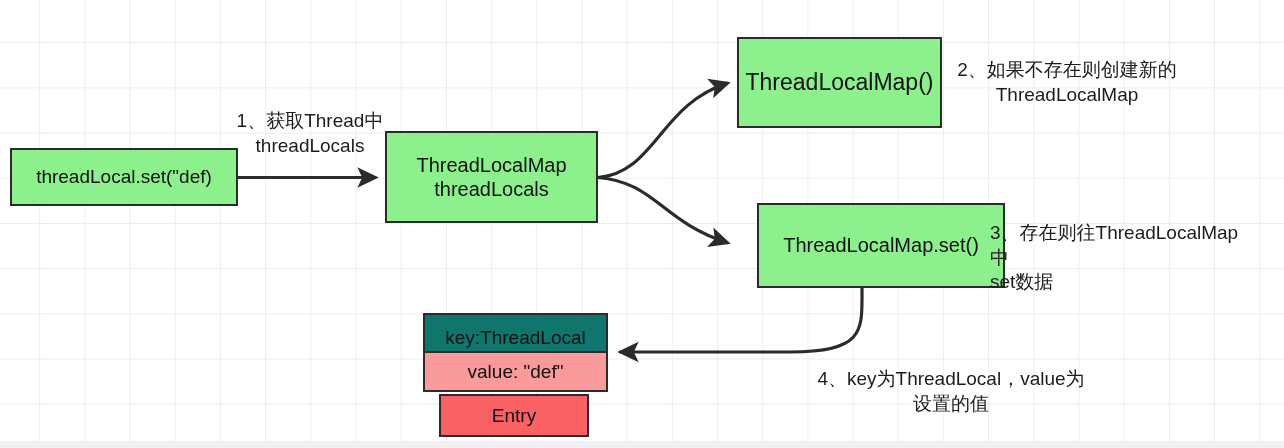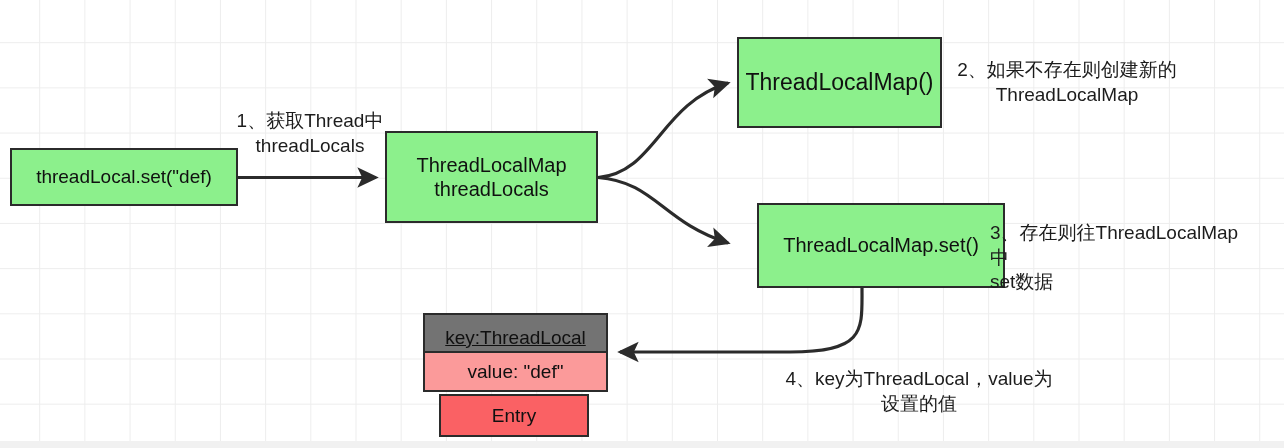--- a/index.html
+++ b/index.html
@@ -88,22 +88,21 @@
     border: 2px solid #2b2b2b;
     display: flex;
     align-items: center;
     justify-content: center;
     font-size: 19px;
     color: #101010;
   }
   #entry-key {
     left: 423px; top: 313px;
     width: 185px; height: 50px;
-    background: #737373;
-    text-decoration: underline;
+    background: #0f766e;
   }
   #entry-value {
     left: 423px; top: 351px;
     width: 185px; height: 41px;
     background: #fb9a9a;
   }
   #entry-label {
     left: 439px; top: 394px;
     width: 150px; height: 43px;
     background: #fa6164;
@@ -114,21 +113,21 @@
     position: absolute;
     color: #1c1c1c;
     font-size: 19px;
     line-height: 1.30;
     text-align: center;
     white-space: pre-line;
   }
   #annot-1 { left: 204px; top: 109px;  width: 212px; }
   #annot-2 { left: 950px; top: 58px;  width: 234px; }
   #annot-3 { left: 990px; top: 221px; width: 260px; text-align: left; }
-  #annot-4 { left: 762px; top: 367px; width: 314px; }
+  #annot-4 { left: 762px; top: 367px; width: 314px; padding-left: 32px; }
 
   
   #arrows {
     position: absolute;
     left: 0; top: 0;
     width: 1284px;
     height: 448px;
     pointer-events: none;
   }
 </style>

